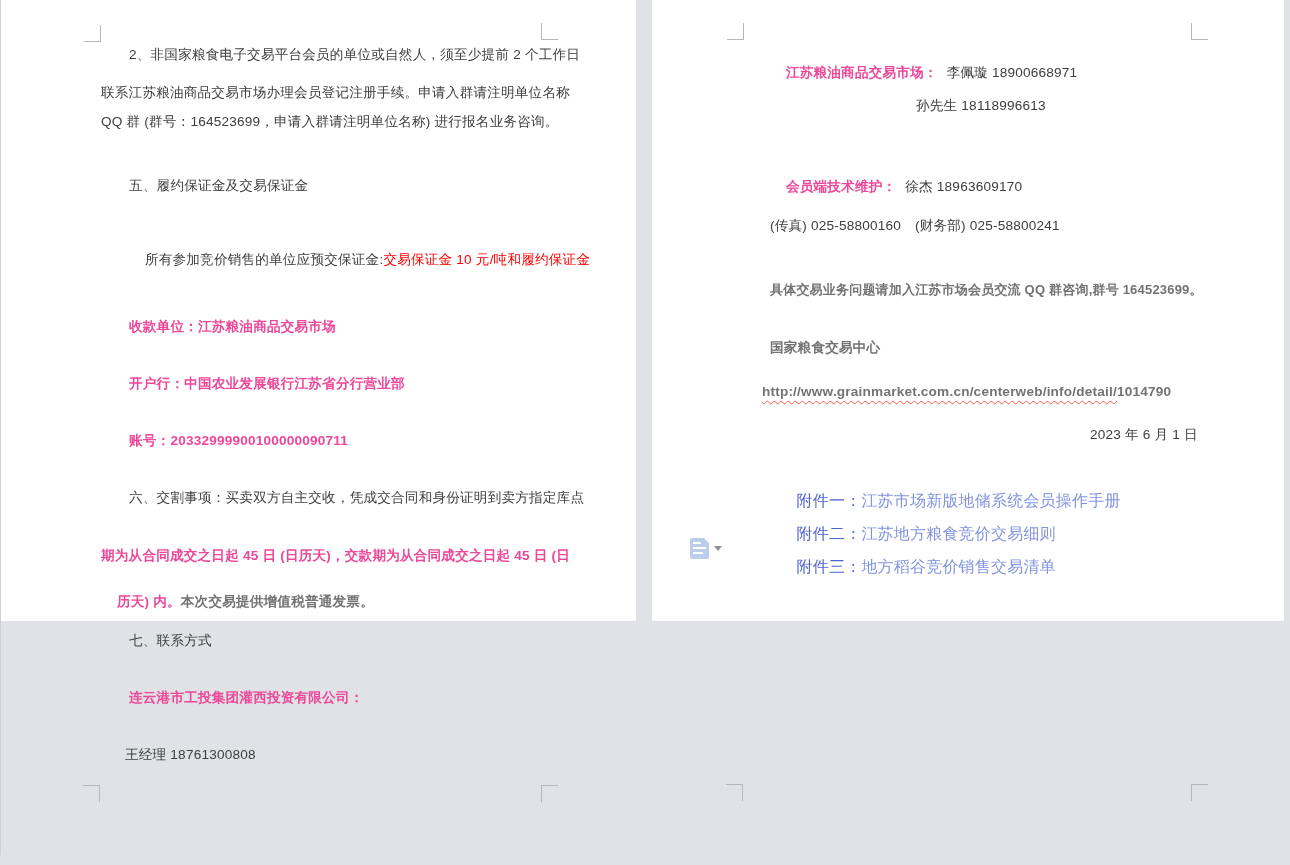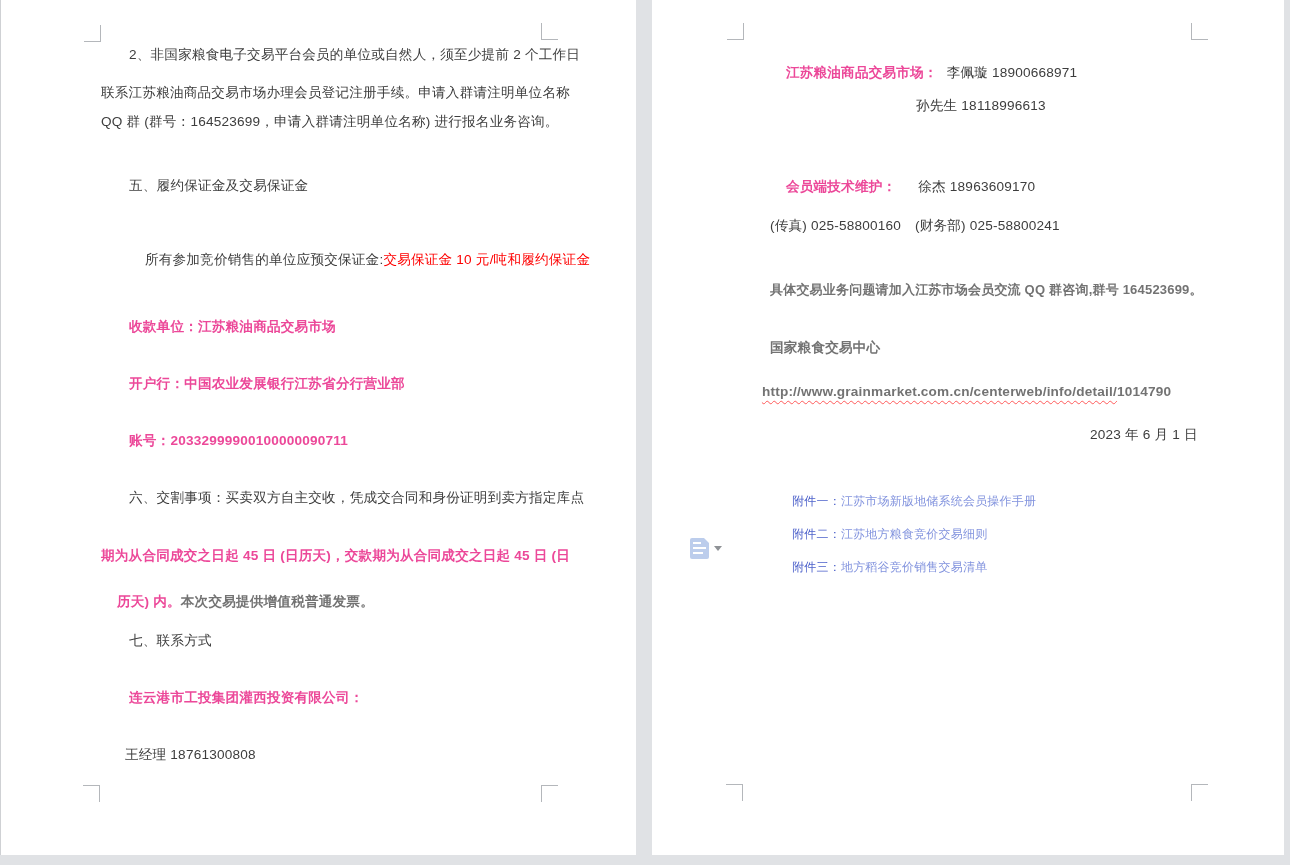--- a/index.html
+++ b/index.html
@@ -4,36 +4,36 @@
 <style>
   * { margin:0; padding:0; box-sizing:border-box; }
   html,body { width:1290px; height:865px; overflow:hidden; }
   body {
     background:#e0e2e5;
     font-family:"Liberation Sans", sans-serif;
     position:relative;
   }
   body::before{ content:""; position:absolute; left:0; top:0; width:1px; height:855px; background:#cfd1d4; z-index:5;}
   .page {
-    position:absolute; top:0; height:855px; background:#ffffff;text-decoration:underline;
+    position:absolute; top:0; height:621px; background:#ffffff;text-decoration:underline;
   }
   #page1 { left:1px; width:635px; }
   #page2 { left:652px; width:632px; }
   .ln {
     position:absolute;
     font-size:13.6px;
     line-height:18px;
     color:#3d3d3d;
     letter-spacing:0.2px;
     white-space:pre;
   }
   .b  { font-weight:bold; color:#ec4899; }
   .r  { color:#fe0000; }
   .rb { color:#737373; font-weight:bold; }
-  .small { font-size:12px; }
+  .small { font-size:16px; }
   .url {
     text-decoration:underline wavy #ff5a5a 1px;
     text-underline-offset:4px;
     text-align:right;
   }
   .att-label { color:#4f63cb; }
   .att-link  { color:#8293de; cursor:pointer; }
   .mark { position:absolute; width:17px; height:17px; }
   .mk-tl { border-right:1px solid #b4b7bb; border-bottom:1px solid #b4b7bb; }
   .mk-tr { border-left:1px solid #b4b7bb;  border-bottom:1px solid #b4b7bb; }
@@ -98,21 +98,21 @@
   <div class="mark mk-tl" style="left:75px;top:23px"></div>
   <div class="mark mk-tr" style="left:539px;top:23px"></div>
   <div class="mark mk-bl" style="left:74px;top:784px"></div>
   <div class="mark mk-br" style="left:539px;top:784px"></div>
 
   <div class="ln" style="top:46px;left:118px">
     <span class="b">江苏粮油商品交易市场：</span><span style="margin-left:9px">李佩璇 18900668971</span>
   </div>
   <div class="ln" style="top:97px;left:264px">孙先生 18118996613</div>
   <div class="ln" style="top:160px;left:118px">
-    <span class="b">会员端技术维护：</span><span style="margin-left:22px">徐杰 18963609170</span>
+    <span class="b">会员端技术维护：</span><span style="margin-left:9px">徐杰 18963609170</span>
   </div>
   <div class="ln" style="top:217px;left:118px">(传真) 025-58800160　(财务部) 025-58800241</div>
   <div class="ln rb" style="top:281px;left:118px;font-size:13px">具体交易业务问题请加入江苏市场会员交流 QQ 群咨询,群号 164523699。</div>
   <div class="ln rb" style="top:339px;left:118px">国家粮食交易中心</div>
   <div class="ln rb" style="top:365px;left:94px">
     <span class="url">http://www.grainmarket.com.cn/centerweb/info/detail/</span><span>1014790</span>
   </div>
   <div class="ln" style="top:426px;left:438px">2023 年 6 月 1 日</div>
 
   <div class="ln small" style="top:474px;left:126px">

